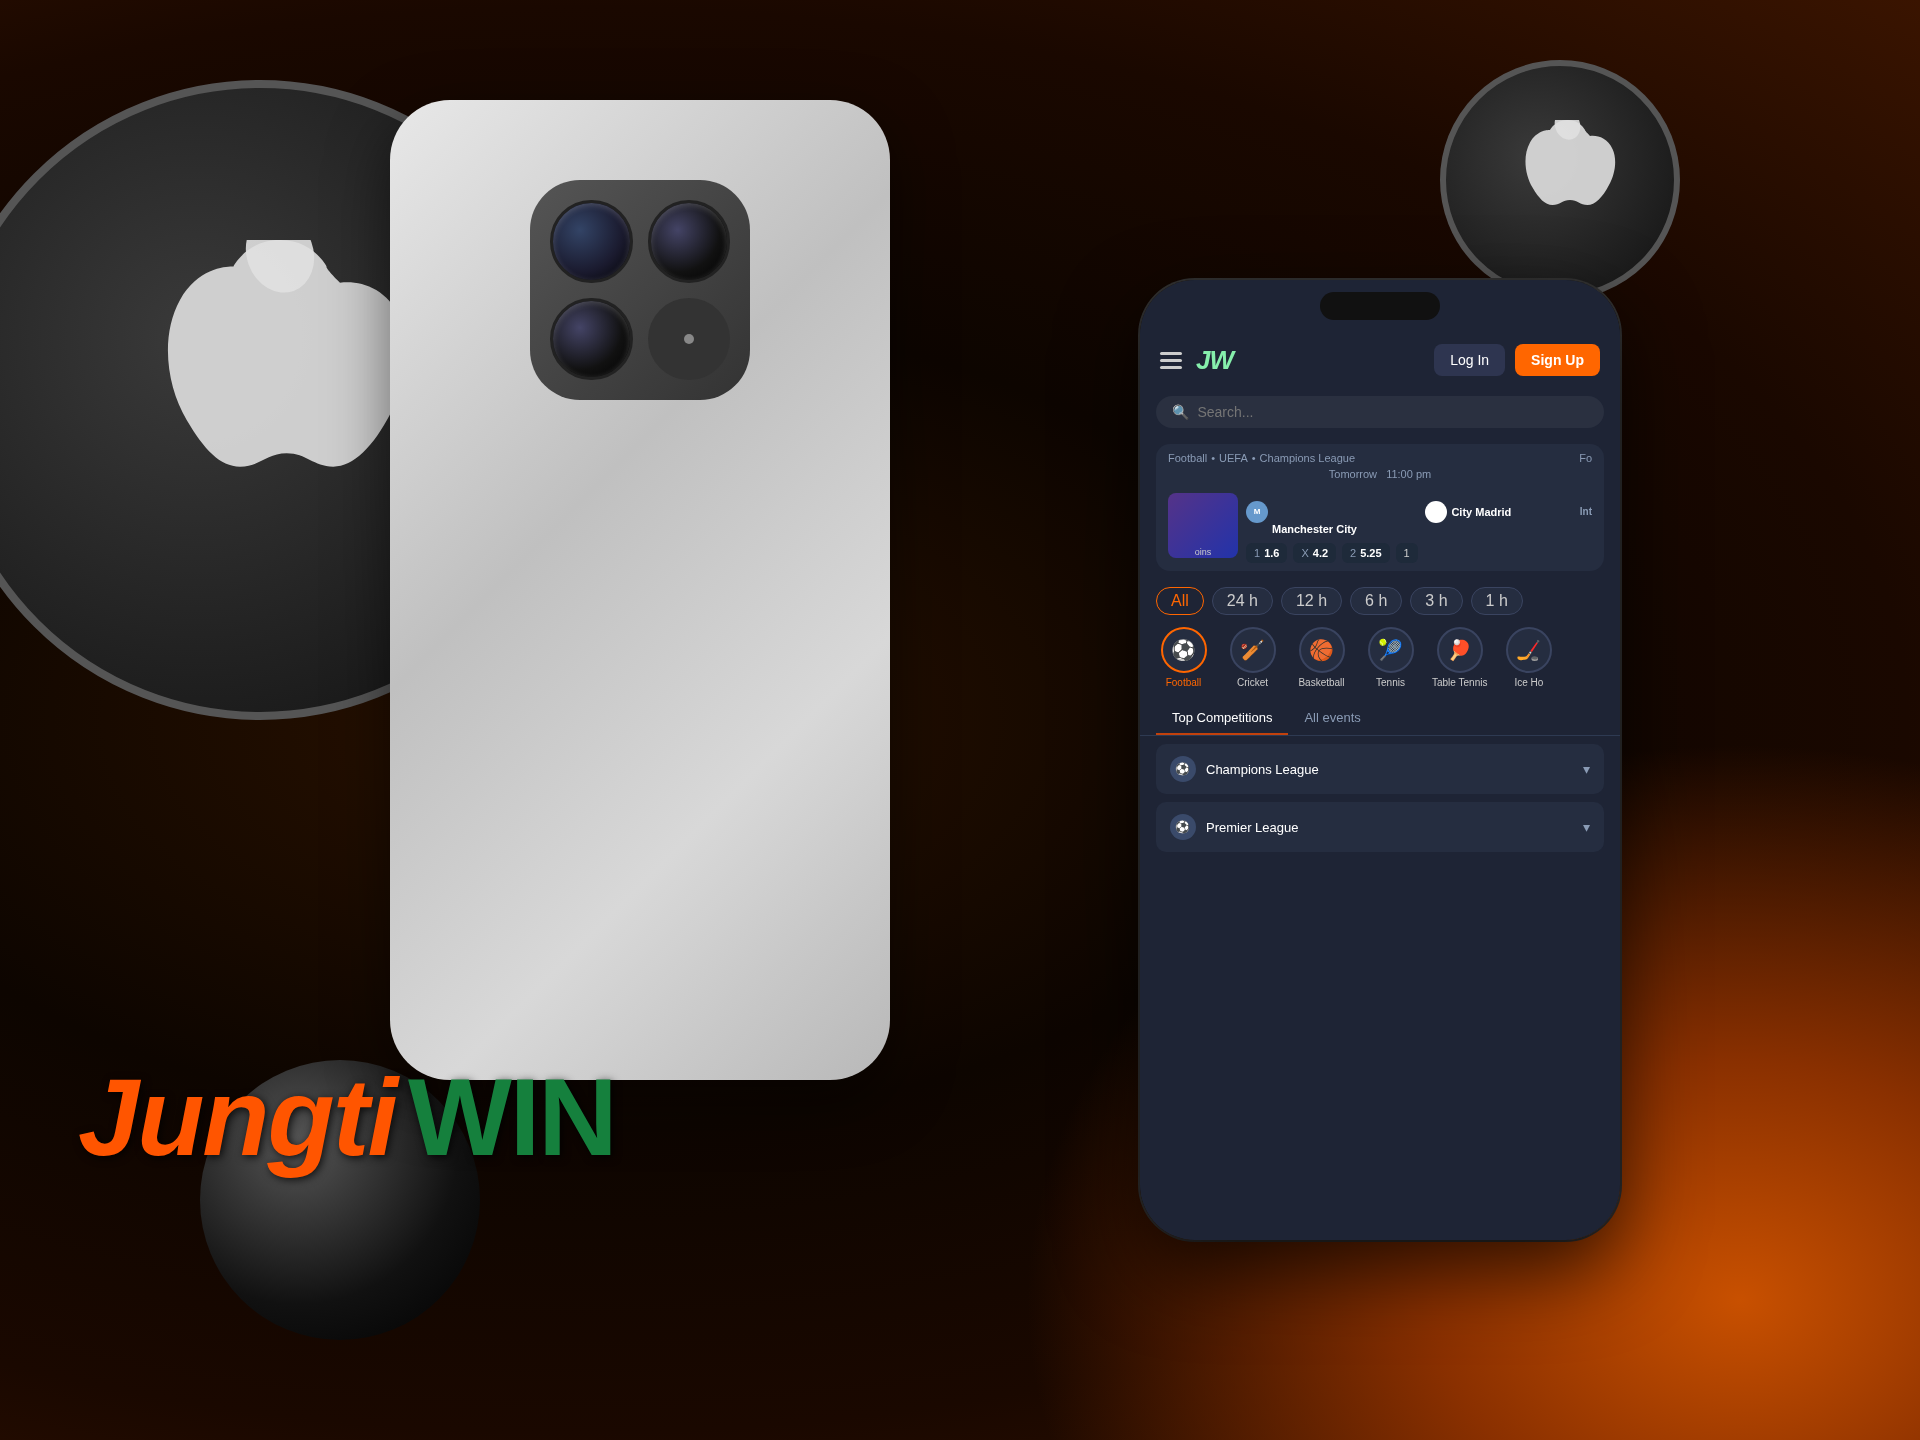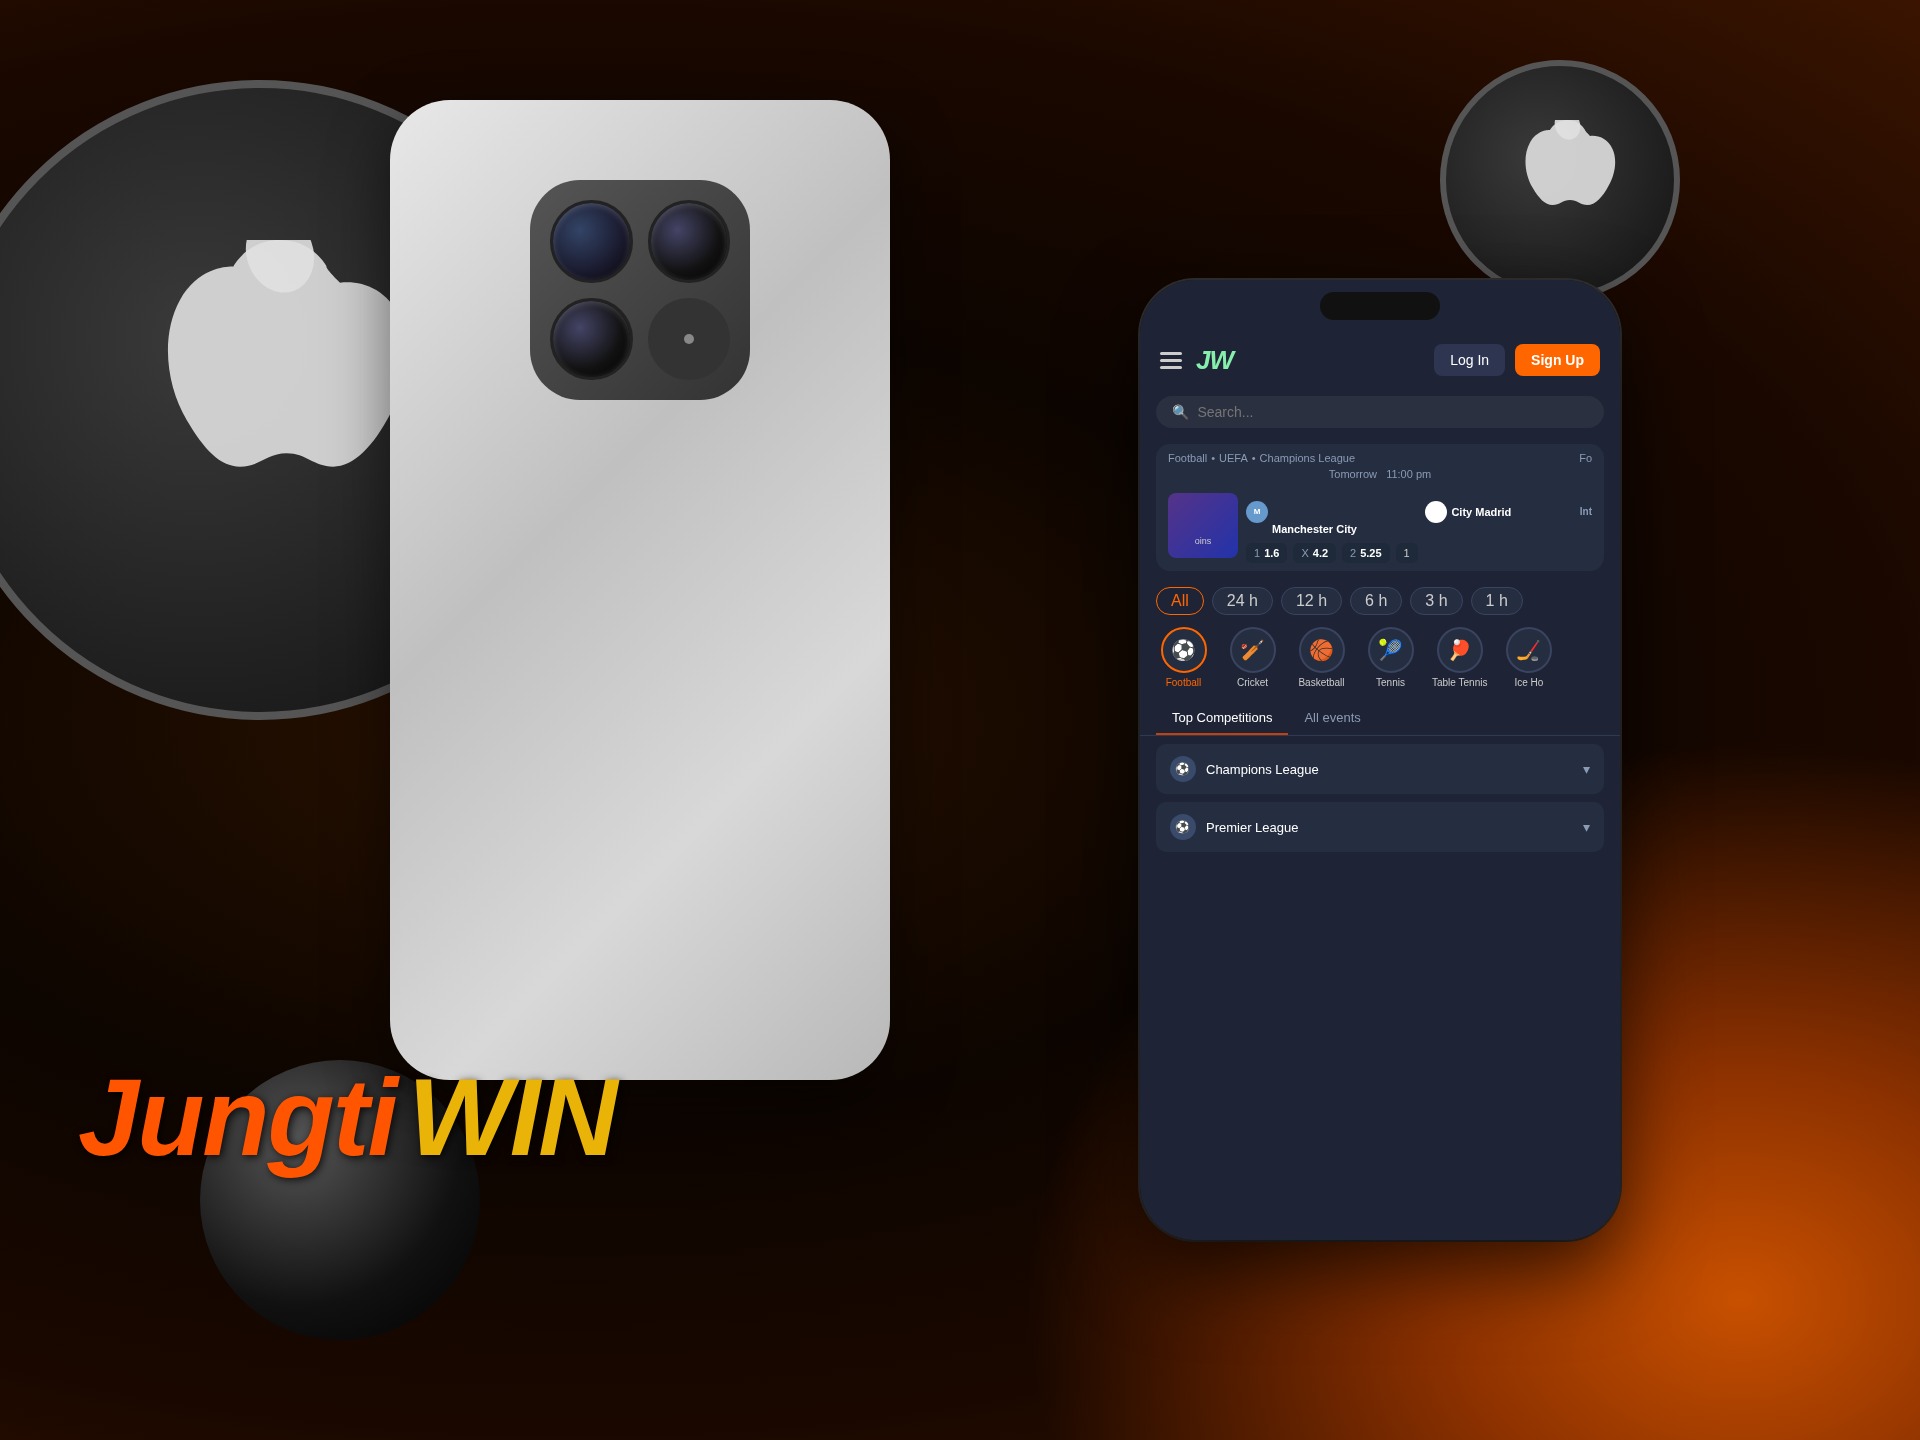--- a/index.html
+++ b/index.html
@@ -103,22 +103,21 @@
       color: #ff5500;
       font-style: italic;
       font-family: 'Arial Black', Arial, sans-serif;
       text-shadow: 2px 2px 8px rgba(0,0,0,0.8);
       letter-spacing: -2px;
     }
 
     .brand-win {
       font-size: 110px;
       font-weight: 900;
-      color: #eab308;
-      font-style: italic;
+      color: #15803d;
       font-family: 'Arial Black', Arial, sans-serif;
       text-shadow: 2px 2px 8px rgba(0,0,0,0.8);
       letter-spacing: -2px;
     }
 
     
     .phone-back {
       position: absolute;
       left: 390px;
       top: 100px;
@@ -616,21 +615,21 @@
             <span>Champions League</span>
           </div>
           <span style="color:#8a9bb5;font-size:11px;">Fo</span>
         </div>
         <div style="text-align:center;font-size:11px;color:#8a9bb5;padding:0 12px 4px;">
           <span>Tomorrow</span>
           <span style="margin-left:6px;">11:00 pm</span>
         </div>
         <div class="match-body">
           <div class="match-thumbnail">
-            <div style="width:100%;height:100%;background:linear-gradient(135deg,#553388,#2233aa);display:flex;align-items:flex-end;justify-content:center;font-size:9px;padding-bottom:12px;color:#ccc;">oins</div>
+            <div style="width:100%;height:100%;background:linear-gradient(135deg,#553388,#2233aa);display:flex;align-items:flex-end;justify-content:center;font-size:9px;padding-bottom:1px;color:#ccc;">oins</div>
           </div>
           <div class="match-info">
             <div class="match-teams">
               <div style="display:flex;align-items:center;">
                 <div class="team-logo" style="background:#6699cc;">M</div>
                 <span style="font-size:11px;margin-top:35px;">Manchester City</span>
               </div>
               <div style="display:flex;align-items:center;">
                 <div class="team-logo" style="background:#fff;">R</div>
                 <span style="font-size:11px;">City Madrid</span>

